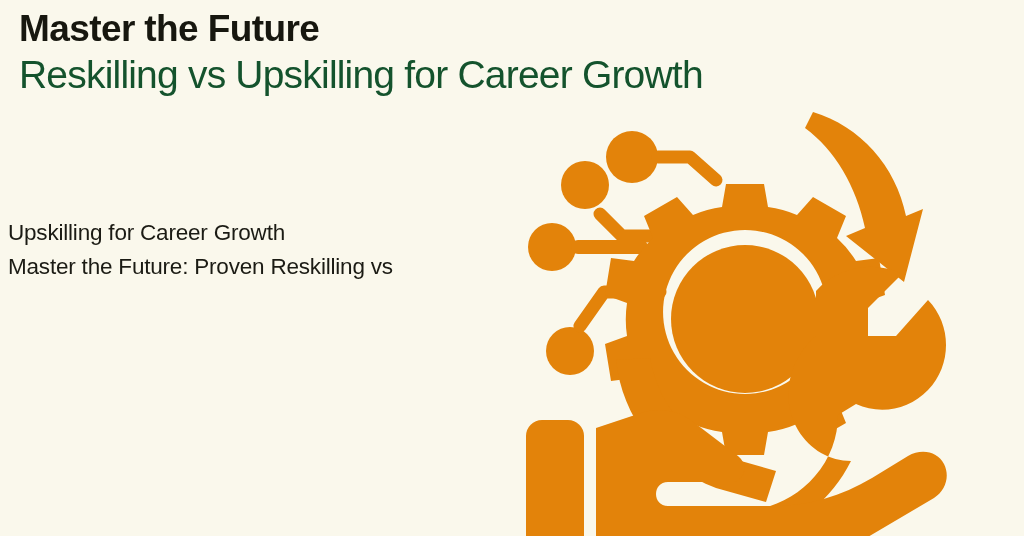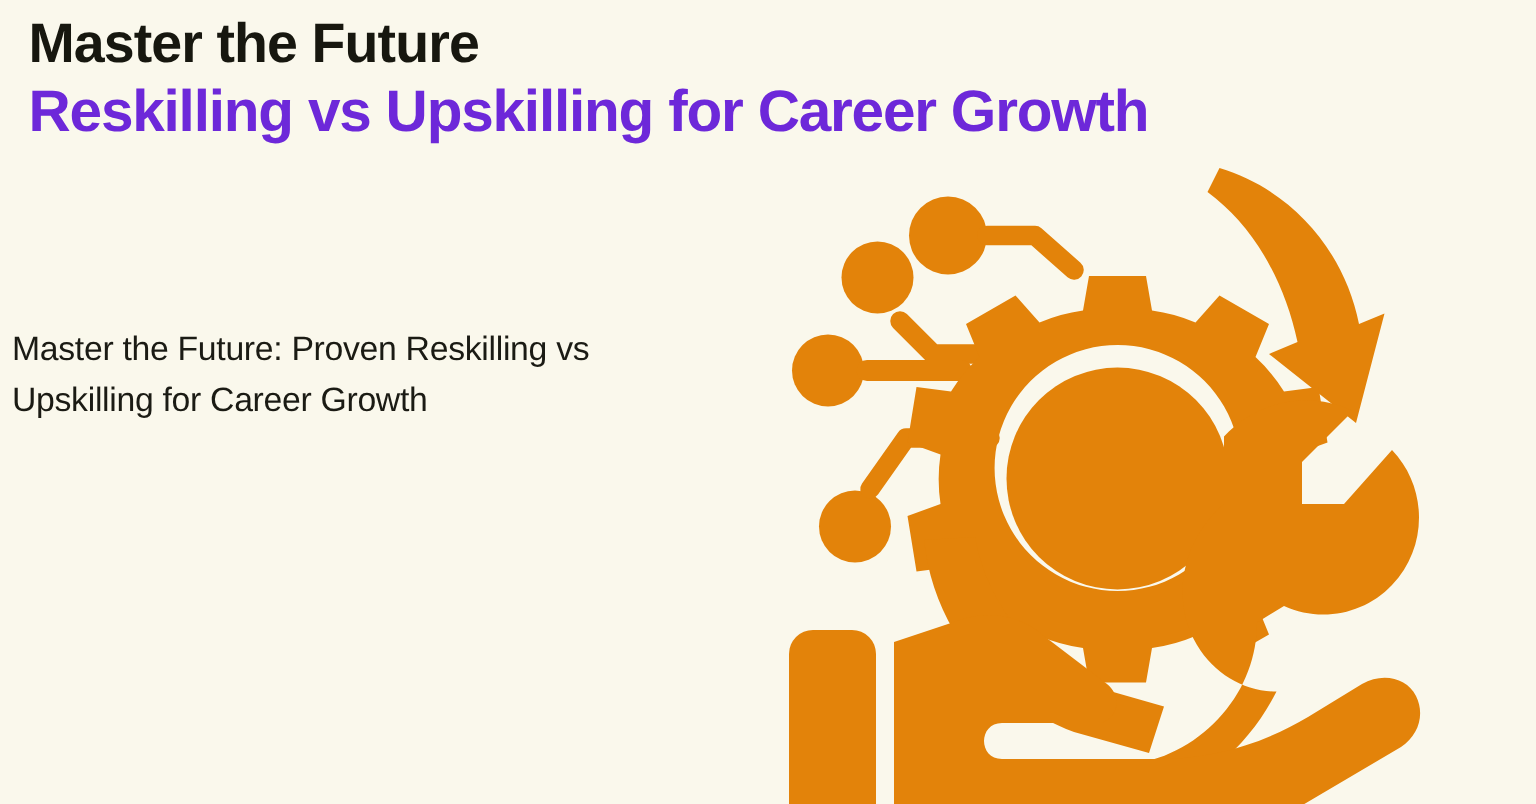--- a/index.html
+++ b/index.html
@@ -31,23 +31,23 @@
   .headline-main {
     font-size: 37px;
     font-weight: bold;
     letter-spacing: -0.6px;
     color: #17170f;
     line-height: 45px;
     white-space: nowrap;
   }
   .headline-sub {
     font-size: 39px;
-    font-weight: bold;
+    font-weight: normal;
     letter-spacing: -0.8px;
-    color: #6d28d9;
+    color: #14532d;
     line-height: 48px;
     white-space: nowrap;
   }
   .body-copy {
     position: absolute;
     left: 8px;
     top: 216px;
     width: 470px;
     font-size: 22.5px;
     line-height: 34px;
@@ -70,22 +70,22 @@
 <body>
 
 <div id="canvas">
 
   <div class="headline-wrap">
     <div class="headline-main">Master the Future</div>
     <div class="headline-sub">Reskilling vs Upskilling for Career Growth</div>
   </div>
 
   <div class="body-copy">
+    <span>Upskilling for Career Growth</span>
     <span>Master the Future: Proven Reskilling vs</span>
-    <span>Upskilling for Career Growth</span>
   </div>
 
   <div id="illustration">
     <svg width="480" height="432" viewBox="0 0 480 432" xmlns="http://www.w3.org/2000/svg">
 
       <g>
         <path fill="#E3830A" d="M305 8
                  C 352 22, 388 62, 398 112
                  L 415 105
                  L 396 178

